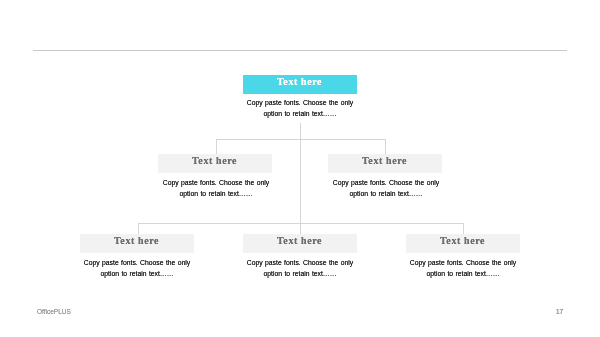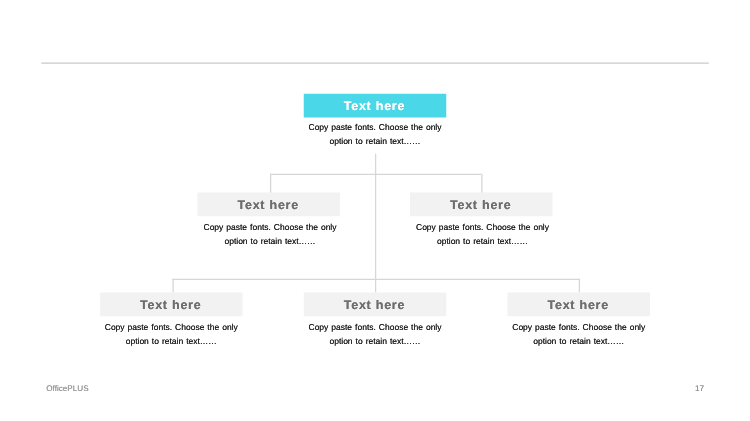--- a/index.html
+++ b/index.html
@@ -3,22 +3,22 @@
 <meta charset="utf-8">
 <title>Org Chart Slide</title>
 <style>
   html,body{margin:0;padding:0;}
   body{width:600px;height:337px;background:#ffffff;overflow:hidden;
        font-family:"Liberation Sans",sans-serif;-webkit-font-smoothing:antialiased;}
   #slide{position:relative;width:600px;height:337px;background:#fff;}
 
   .rule{position:absolute;left:33px;top:50px;width:534px;height:1px;background:#c9c9c9;}
 
-  .chip{position:absolute;box-sizing:border-box;display:flex;align-items:center;
-        justify-content:center;}
+  .chip{position:absolute;box-sizing:border-box;display:flex;
+        justify-content:center;font-family:Liberation Serif, serif;}
   .chip-title{font-weight:bold;position:relative;top:1px;will-change:transform;}
 
   .chip-cyan{background:#4AD7E8;}
   .chip-cyan .chip-title{color:#ffffff;font-size:10px;letter-spacing:.6px;
                          text-shadow:0 0 .3px #ffffff;}
   .chip-gray{background:#F2F2F2;}
   .chip-gray .chip-title{color:#6e6e6e;font-size:10px;letter-spacing:.6px;
                          text-shadow:0 0 .3px #6e6e6e;}
 
   .desc{position:absolute;box-sizing:border-box;text-align:center;

